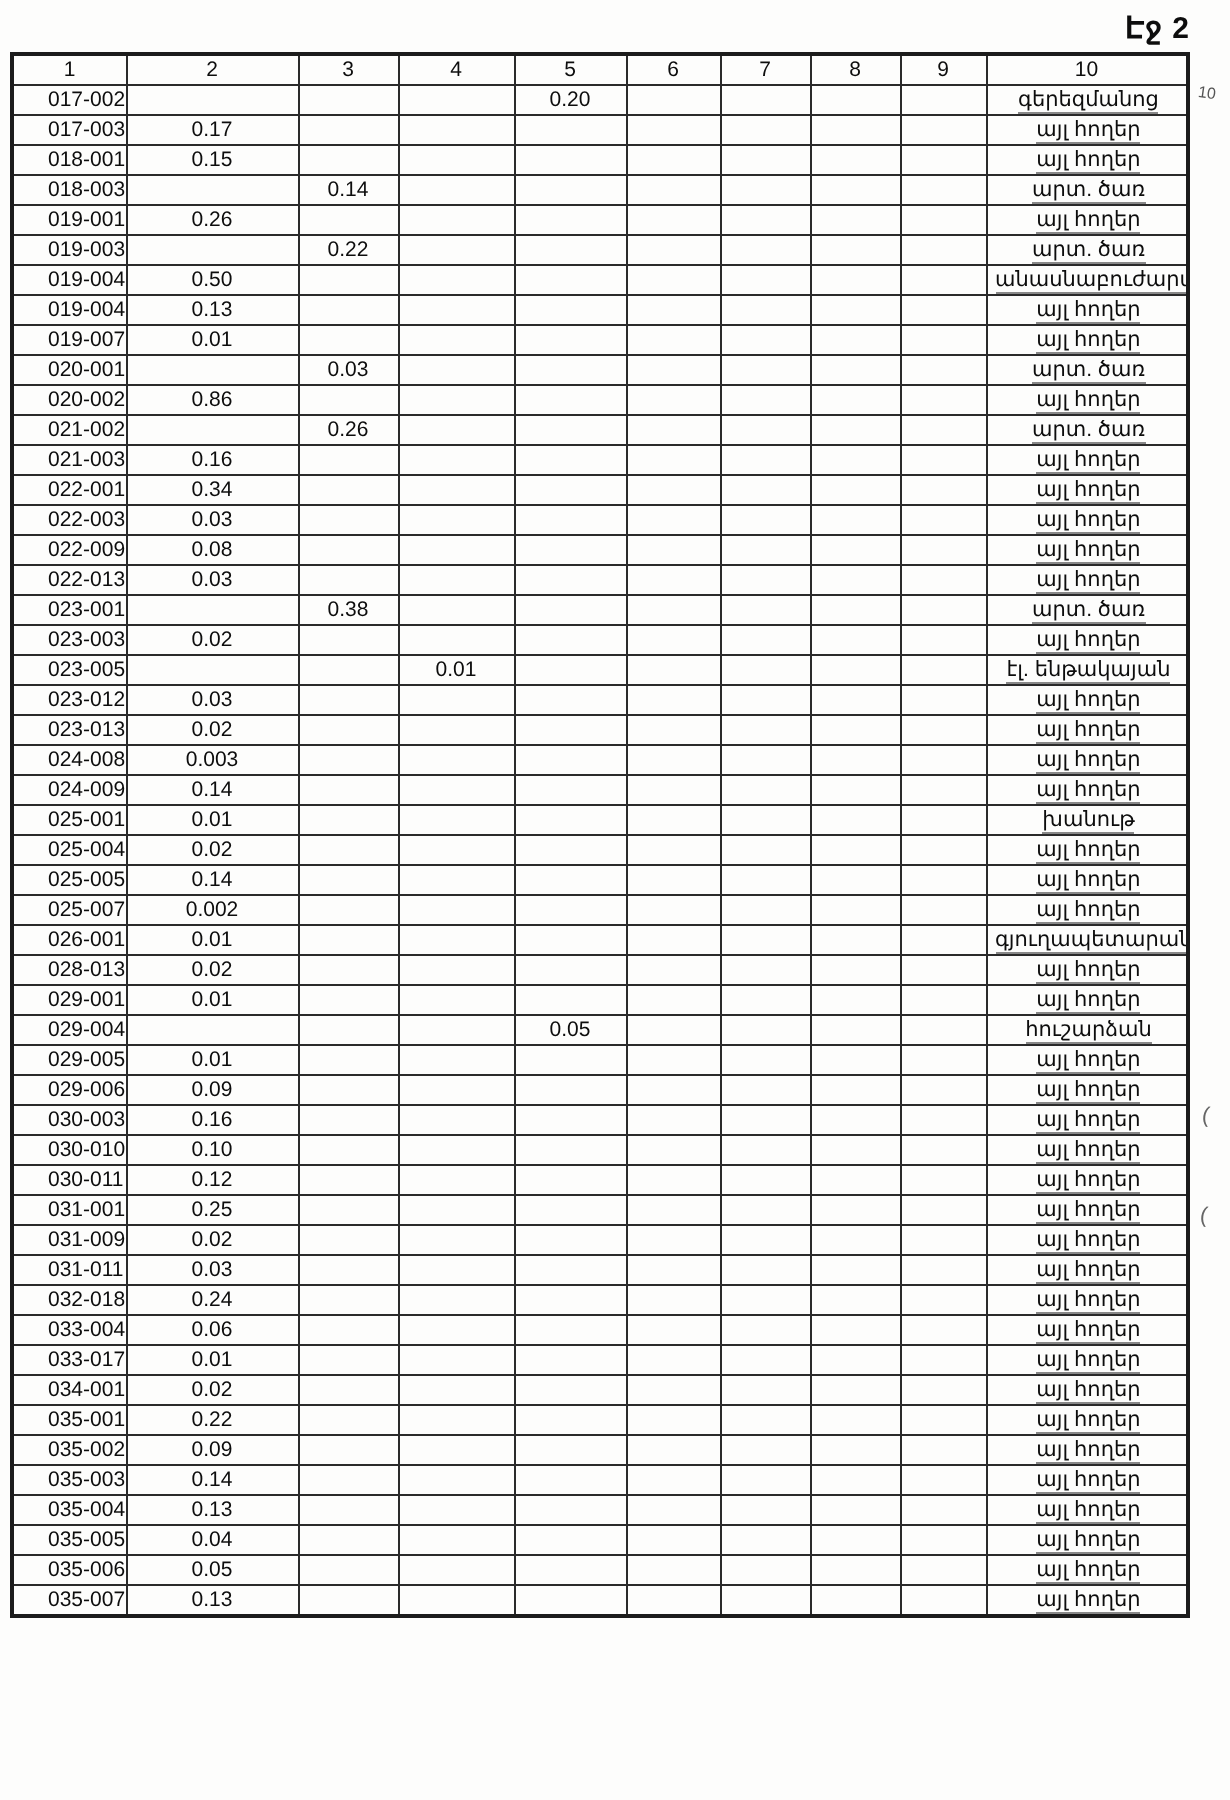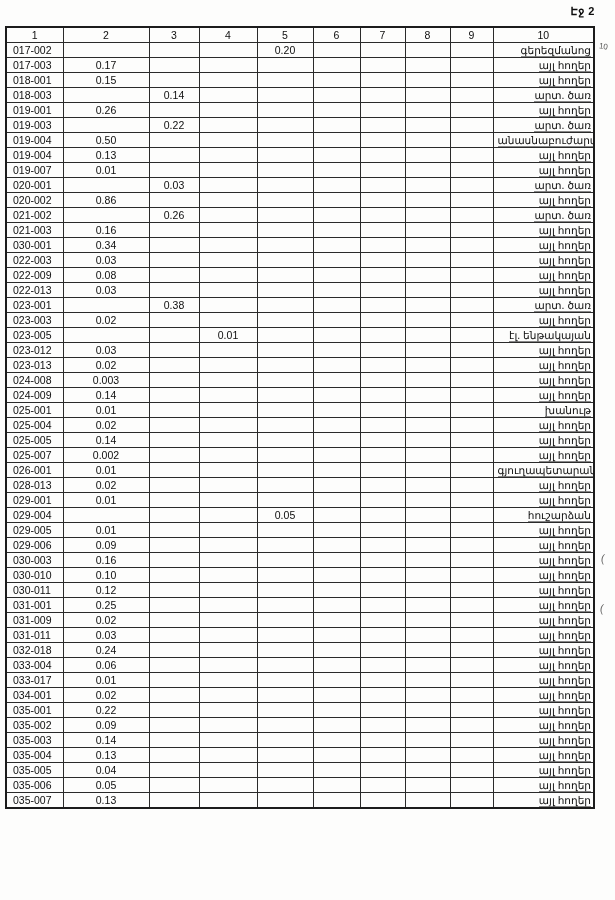--- a/index.html
+++ b/index.html
@@ -5,41 +5,41 @@
   html,body{margin:0;padding:0;}
   body{
     width:615px;height:900px;position:relative;
     background:#fdfdfc;
     font-family:"Liberation Sans", sans-serif;
     color:#0d0d0d;
     overflow:hidden;
   }
   .page-label{
     position:absolute;top:5px;right:20px;
-    font-weight:bold;font-size:11px;letter-spacing:.5px;
+    font-weight:bold;font-size:15px;letter-spacing:.5px;
   }
   table.scan-table{
     position:absolute;top:26px;left:5px;
     width:588px;
     border-collapse:collapse;table-layout:fixed;
     border:2px solid #1c1c1c;
   }
   .scan-table th,.scan-table td{
     border:1px solid #2a2a2a;
     height:14px;
     font-size:10.5px;
     line-height:11px;
     padding:0 2px;
     overflow:hidden;white-space:nowrap;
     font-weight:normal;
   }
   .scan-table th{text-align:center;}
   .scan-table td{text-align:center;}
-  .scan-table td.col-code{text-align:left;padding-left:6px;}
-  .scan-table td.col-label{text-align:right;padding-left:4px;}
+  .scan-table td.col-code{text-align:left;padding-left:17px;}
+  .scan-table td.col-label{text-align:center;padding-left:4px;}
   .scan-table td.col-label span{border-bottom:1px solid rgba(40,40,40,.55);}
   .margin-mark{
     position:absolute;
     font-size:8px;color:#555;
     transform:rotate(8deg);
   }
   .mark-0{top:42px;left:599px;}
   .mark-1{top:552px;left:601px;font-size:11px;color:#666;}
   .mark-2{top:602px;left:600px;font-size:11px;color:#666;}
 </style>
@@ -226,21 +226,21 @@
         <td></td>
         <td></td>
         <td></td>
         <td></td>
         <td></td>
         <td></td>
         <td></td>
         <td class="col-label"><span>այլ հողեր</span></td>
       </tr>
       <tr>
-        <td class="col-code">030-001</td>
+        <td class="col-code">022-001</td>
         <td>0.34</td>
         <td></td>
         <td></td>
         <td></td>
         <td></td>
         <td></td>
         <td></td>
         <td></td>
         <td class="col-label"><span>այլ հողեր</span></td>
       </tr>

